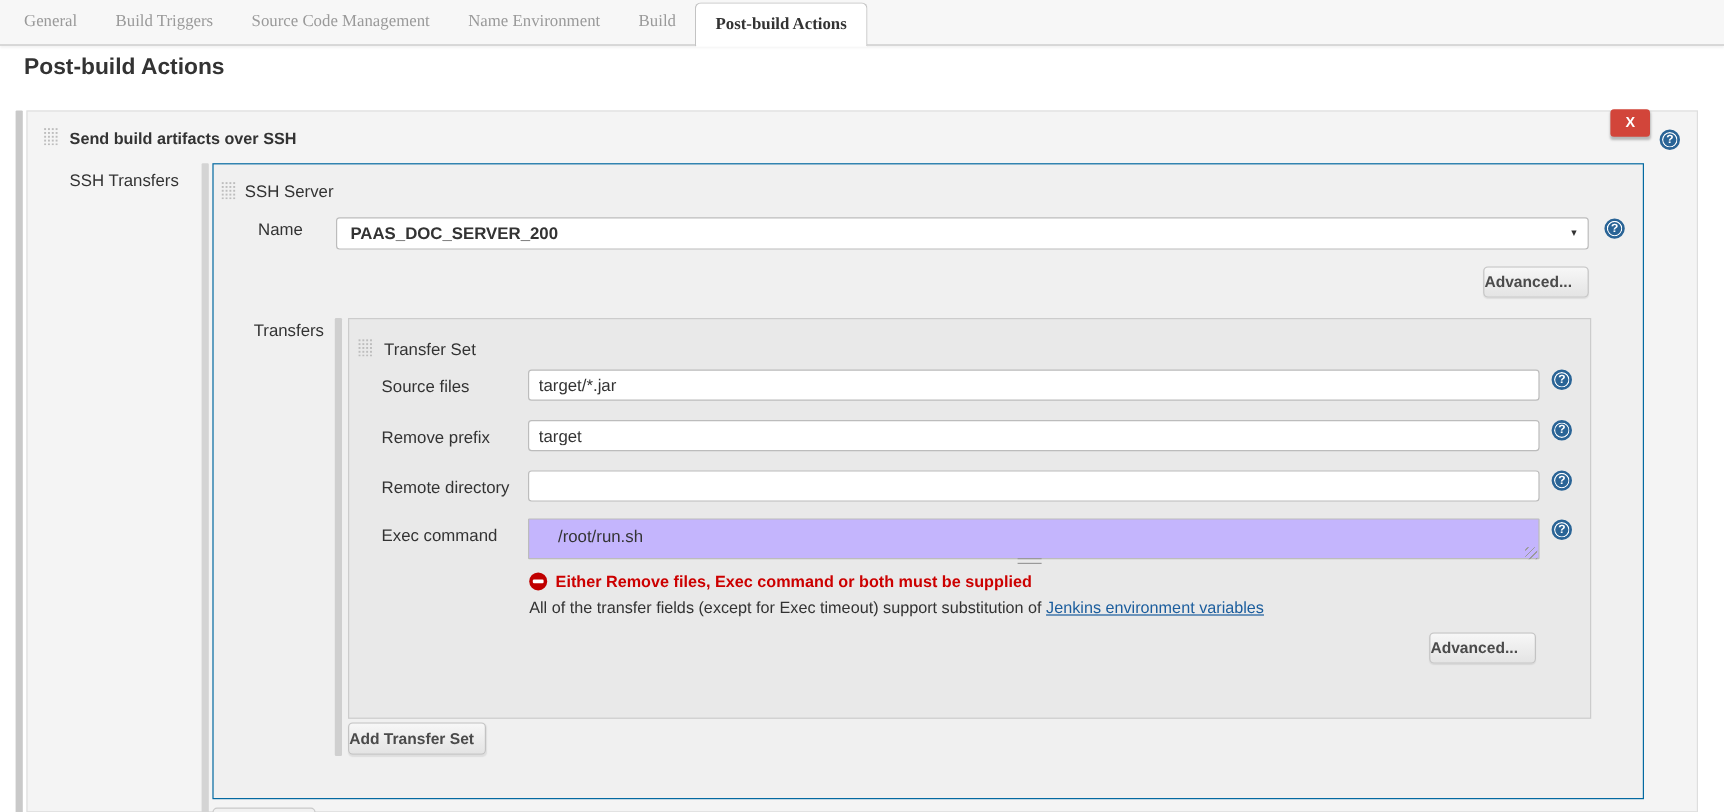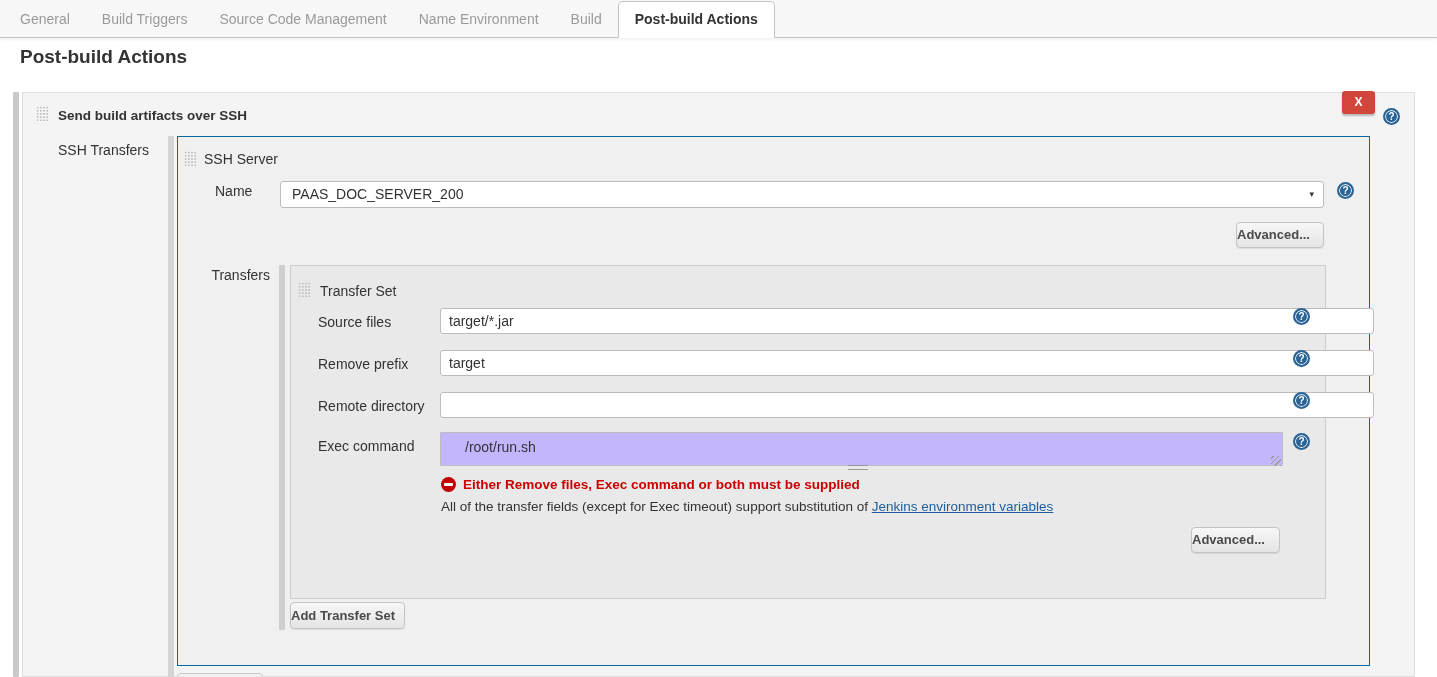--- a/index.html
+++ b/index.html
@@ -5,22 +5,23 @@
   * { margin:0; padding:0; box-sizing:border-box; }
   html,body { background:#fff; }
   #app {
     position:relative; width:1437px; height:677px; overflow:hidden;
     font-family:"Liberation Sans", sans-serif; color:#333; background:#fff;
   }
   
   .tabbar {
     position:absolute; top:0; left:0; width:100%; height:38px;
     background:#f7f7f7; border-bottom:1px solid #c3c3c3;
-    display:flex; align-items:flex-start; padding-left:4px;
+    display:flex; align-items:center; padding-left:4px;
     box-shadow:0 2px 2px rgba(0,0,0,0.05);
+    font-family:Liberation Serif, serif;
   }
   .tab {
     padding:0 16px; line-height:38px; font-size:14px; color:#9a9a9a; cursor:pointer;
     white-space:nowrap;
   }
   .tab.active {
     background:#fff; border:1px solid #c3c3c3; border-bottom:1px solid #fff;
     border-radius:5px 5px 0 0; margin-top:1px; margin-bottom:-2px;
     line-height:35px; font-weight:bold; color:#333; position:relative; z-index:2;
   }
@@ -66,25 +67,25 @@
   .btn {
     position:absolute; background:linear-gradient(#f7f7f7,#e4e4e4);
     border:1px solid #c3c3c3; border-radius:4px; color:#4b4b4b;
     font-weight:bold; font-size:13px; cursor:pointer; text-align:left;
     font-family:"Liberation Sans",sans-serif; box-shadow:0 1px 1px rgba(0,0,0,0.08);
   }
   .select-box {
     position:absolute; background:#fff; border:1px solid #bcbcbc; border-radius:3px;
     height:27px; cursor:pointer;
   }
-  .select-box .sel-text { position:absolute; left:11px; top:0; line-height:25px; font-size:14px; color:#333; }
+  .select-box .sel-text { position:absolute; left:11px; top:0; line-height:25px; font-size:14px; color:#333;font-weight:bold; }
   .select-box .sel-arrow { position:absolute; right:9px; top:0; line-height:25px; font-size:9px; color:#333; }
   .fld-label { position:absolute; left:27px; font-size:14px; color:#333; }
   .fld-input {
-    position:absolute; left:149px; width:934px; height:26px;
+    position:absolute; left:149px; width:843px; height:26px;
     background:#fff; border:1px solid #bcbcbc; border-radius:3px;
     font-size:14px; color:#333; padding:0 8px; font-family:"Liberation Sans",sans-serif;
   }
   .fld-textarea {
     position:absolute; left:149px; width:843px; height:34px; resize:none;
     background:#c4b5fd; border:1px solid #bcbcbc; border-radius:1px;
     font-size:14px; color:#333; padding:6px 24px; font-family:"Liberation Sans",sans-serif;
     overflow:hidden;
   }
   .resize-grip {

